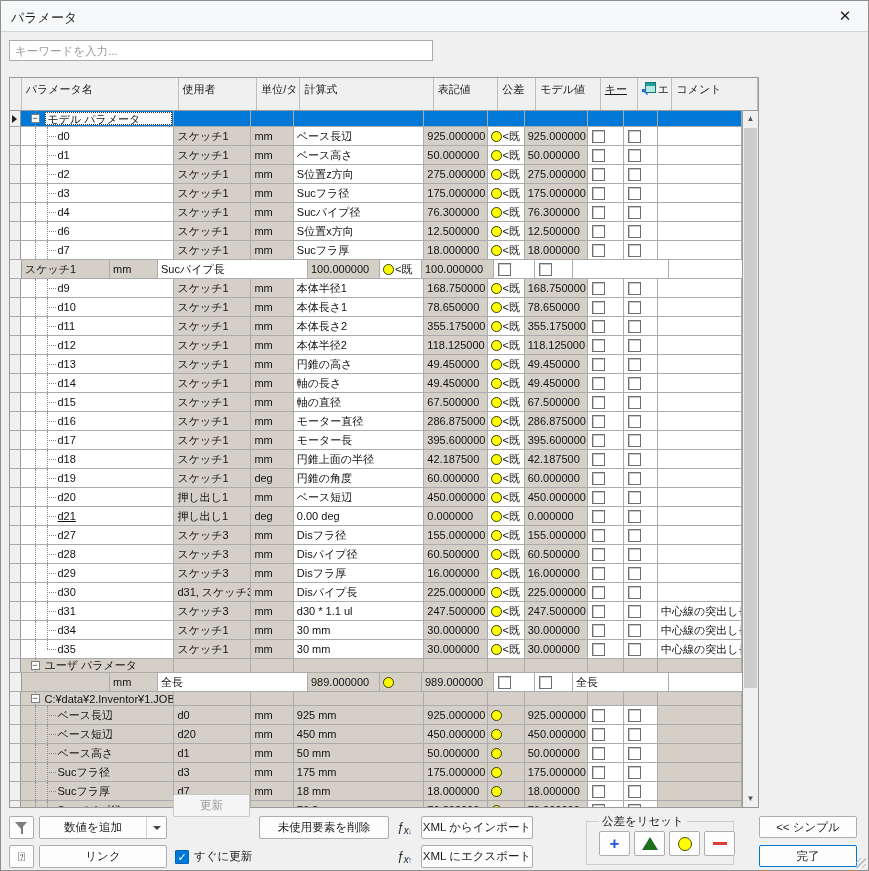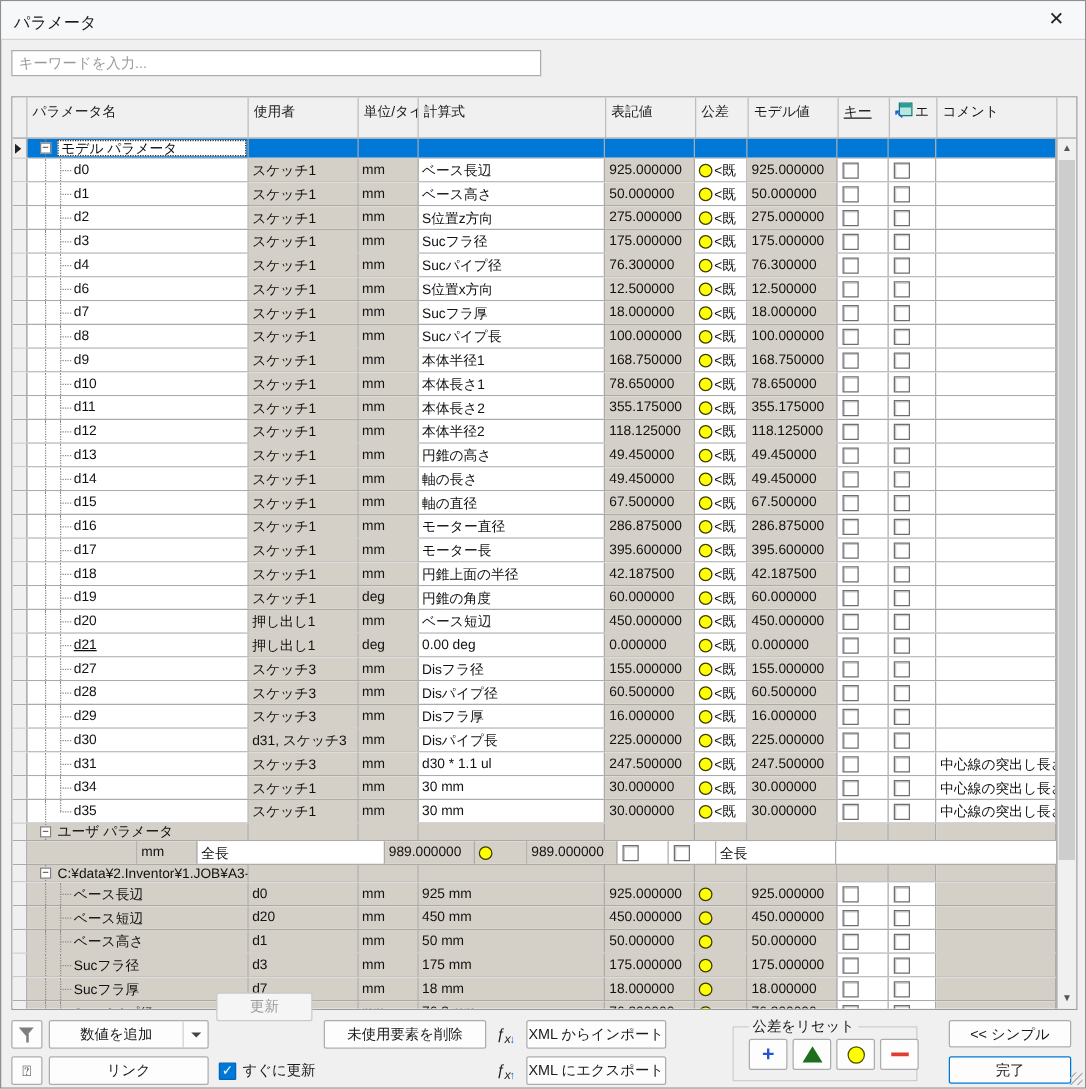--- a/index.html
+++ b/index.html
@@ -7,21 +7,21 @@
   *{box-sizing:border-box;}
   .dialog{position:absolute;inset:0;background:#f0f0f0;border:1px solid #8f8f8f;}
   
   .titlebar{position:absolute;left:0;top:0;right:0;height:31px;background:#f7f8f9;border-bottom:1px solid #d4d4d4;}
   .title{position:absolute;left:10px;top:8px;font-size:13px;color:#1a1a1a;}
   .closebtn{position:absolute;right:6px;top:2px;width:34px;height:26px;text-align:center;line-height:26px;font-size:15px;color:#222;cursor:pointer;}
   
   .search{position:absolute;left:8px;top:39px;width:424px;height:21px;border:1px solid #ababab;background:#fff;font-size:11.5px;padding:0 5px;color:#222;font-family:"Liberation Sans",sans-serif;}
   .search::placeholder{color:#9a9a9a;}
   
-  .tbl{position:absolute;left:8px;top:76px;width:853px;height:731px;background:#fff;border:1px solid #9a9a9a;overflow:hidden;}
+  .tbl{position:absolute;left:8px;top:76px;width:750px;height:731px;background:#fff;border:1px solid #9a9a9a;overflow:hidden;}
   .thead{display:flex;height:33px;background:#f0f0f0;border-bottom:1px solid #9a9a9a;}
   .th{border-right:1px solid #bdbdbd;padding:4px 4px 0 4px;font-size:11px;color:#1a1a1a;white-space:nowrap;overflow:hidden;display:flex;align-items:flex-start;gap:2px;}
   .tbody{position:absolute;left:0;top:33px;right:16px;bottom:0;overflow:hidden;}
   .tr{display:flex;border-bottom:1px solid #ababab;background:#fff;}
   .td{border-right:1px solid #ababab;font-size:11px;color:#111;padding:0 3px;white-space:nowrap;overflow:hidden;position:relative;display:flex;align-items:center;}
   .td.g{background:#d4d0c8;}
   .tr.sel .td{background:#0078d7;}
   .rowhead{background:#f0f0f0 !important;border-right:1px solid #9a9a9a;padding:0;}
   .selmark{width:0;height:0;border-left:5px solid #222;border-top:4px solid transparent;border-bottom:4px solid transparent;margin-left:2px;}
   
@@ -391,26 +391,20 @@
           </div>
           <div class="td" style="width: 38px;">
             <span class="cb"></span>
           </div>
           <div class="td" style="width: 96px;">
             <span></span>
           </div>
         </div>
         <div class="tr" style="height: 19px;">
           <div class="td rowhead" style="width: 12px;"></div>
-          <div class="td" style="width: 177px;">
-            <span class="vroot"></span>
-            <span class="vchild"></span>
-            <span class="hline"></span>
-            <span class="pname">d8</span>
-          </div>
           <div class="td g" style="width: 88px;">
             <span>スケッチ1</span>
           </div>
           <div class="td g" style="width: 48px;">
             <span>mm</span>
           </div>
           <div class="td" style="width: 150px;">
             <span>Sucパイプ長</span>
           </div>
           <div class="td g" style="width: 72px;">

